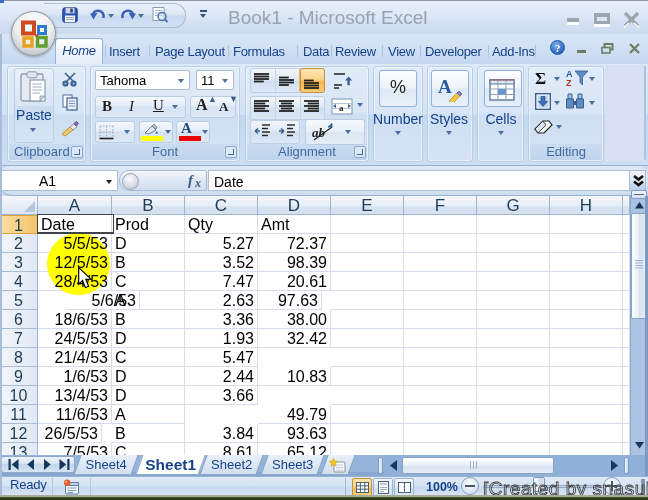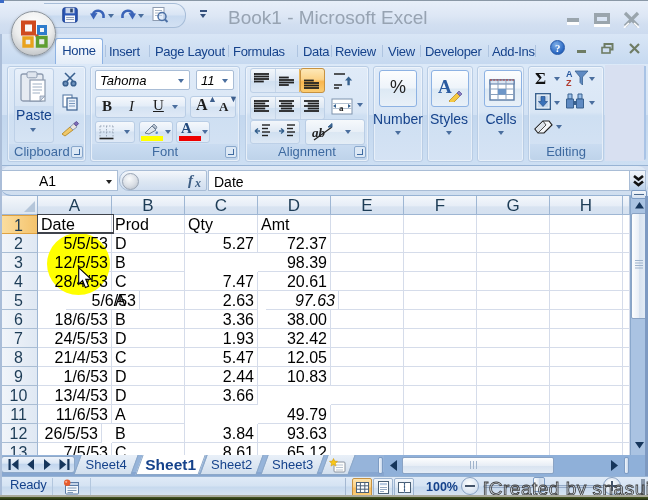--- a/index.html
+++ b/index.html
@@ -18,21 +18,21 @@
   background:linear-gradient(#eaf1fa, #d8e4f4 48%, #c8daf0 52%, #d3e1f3); }
 #orb { left:11px; top:11px; width:45px; height:45px; border-radius:50%;
   background:radial-gradient(circle at 50% 30%, #ffffff, #eceded 50%, #c0c3c6 85%, #a8acb1);
   border:1px solid #8e959c; box-shadow:0 1px 3px rgba(0,0,0,0.3); z-index:10; }
 
 
 #tabrow { left:0; top:34px; width:648px; height:30px;
   background:linear-gradient(#d9e6f6, #c6d9f0); }
 .rtab { top:42px; height:22px; line-height:20px; color:#15428b; font-size:13px; letter-spacing:-0.3px; text-align:center; }
 #tab-home { top:38px; height:26px; line-height:24px; background:linear-gradient(#fdfeff,#f0f5fb 50%, #e4edf8);
-  border:1px solid #8db2e3; border-bottom:none; border-radius:3px 3px 0 0; z-index:2; }
+  border:1px solid #8db2e3; border-bottom:none; border-radius:3px 3px 0 0; z-index:2;font-style:italic; }
 .tsep { position:absolute; top:45px; width:1px; height:12px; background:#aec4e0; }
 #helpbtn { left:550px; top:40px; width:15px; height:15px; border-radius:50%;
   background:radial-gradient(circle at 40% 30%, #7fb0e8, #2e6bc4 65%, #1c4f9c); border:1px solid #2458a8; }
 #helpbtn span { position:absolute; left:4px; top:1px; color:#fff; font-size:11px; font-weight:bold; font-family:"Liberation Serif",serif; }
 
 
 #ribbon { left:0; top:64px; width:648px; height:102px;
   background:linear-gradient(#dce9f8 0%, #d3e2f4 50%, #c3d7ee 51%, #cddff3 100%);
   border-bottom:1px solid #97b3d4; }
 .rgroup { position:absolute; top:66px; height:96px;
@@ -43,21 +43,21 @@
   background:linear-gradient(#cadcf1, #bed3ea); border-radius:0 0 3px 3px; }
 .launcher { position:absolute; right:2px; bottom:3px; width:12px; height:12px; border:1px solid #8aa8cc;
   background:#dce8f5; border-radius:2px; }
 .launcher:before { content:""; position:absolute; left:2px; top:2px; width:5px; height:5px;
   border-left:1.5px solid #3e6aa0; border-top:1.5px solid #3e6aa0; transform:rotate(180deg); }
 .rbtn { position:absolute; background:linear-gradient(#f5f8fc 0%, #e4edf8 45%, #d4e2f2 50%, #dfe9f6 100%);
   border:1px solid #b9cde5; border-radius:3px; }
 .dd { position:absolute; width:0; height:0; border-left:3px solid transparent; border-right:3px solid transparent;
   border-top:4px solid #4a6e9e; }
 .combo { position:absolute; height:20px; background:#fff; border:1px solid #a9bdd6; border-radius:2px; font-size:13px;
-  color:#000; padding:2px 0 0 4px;font-style:italic; }
+  color:#000; padding:2px 0 0 4px; }
 
 
 #fbar { left:0; top:166px; width:648px; height:30px;
   background:linear-gradient(#dfe9f6,#cfdeef); border-bottom:1px solid #97b3d4;border-radius:11px; }
 #namebox { position:absolute; left:1px; top:4px; width:117px; height:21px; background:#fff; border:1px solid #a9bdd6; font-size:14px; }
 #fxzone { position:absolute; left:119px; top:4px; width:88px; height:21px; background:linear-gradient(#f4f7fb,#dde7f3 55%, #d0def0); border:1px solid #a9bdd6; border-radius:10px 2px 2px 10px; }
 #ftext { position:absolute; left:208px; top:4px; width:421px; height:21px; background:#fff; border:1px solid #a9bdd6; border-right:none; font-size:14px; }
 #fchev { position:absolute; left:629px; top:4px; width:17px; height:21px; background:linear-gradient(#f2f6fb 0%,#e2eaf4 45%,#c9daee 70%,#b9cfe9 100%); border:1px solid #a9bdd6; }
 
 
@@ -501,41 +501,42 @@
 <div class="cell num" style="left:185px;top:38px;width:73px;">5.27</div>
 <div class="cell num" style="left:258px;top:38px;width:73px;">72.37</div>
 <div class="cell" style="left:331px;top:38px;width:73px;"></div>
 <div class="cell" style="left:404px;top:38px;width:73px;"></div>
 <div class="cell" style="left:477px;top:38px;width:73px;"></div>
 <div class="cell" style="left:550px;top:38px;width:73px;"></div>
 <div class="cell" style="left:623px;top:38px;width:7px;"></div>
 <div class="rh" style="top:57px;">3</div>
 <div class="cell num" style="left:38px;top:57px;width:74px;"></div>
 <div class="cell" style="left:112px;top:57px;width:73px;">B</div>
+<div class="cell num" style="left:185px;top:57px;width:73px;">3.52</div>
 <div class="cell num" style="left:258px;top:57px;width:73px;">98.39</div>
 <div class="cell" style="left:331px;top:57px;width:73px;"></div>
 <div class="cell" style="left:404px;top:57px;width:73px;"></div>
 <div class="cell" style="left:477px;top:57px;width:73px;"></div>
 <div class="cell" style="left:550px;top:57px;width:73px;"></div>
 <div class="cell" style="left:623px;top:57px;width:7px;"></div>
 <div class="rh" style="top:76px;">4</div>
 <div class="cell num" style="left:38px;top:76px;width:74px;"></div>
 <div class="cell" style="left:112px;top:76px;width:73px;">C</div>
 <div class="cell num" style="left:185px;top:76px;width:73px;">7.47</div>
 <div class="cell num" style="left:258px;top:76px;width:73px;">20.61</div>
 <div class="cell" style="left:331px;top:76px;width:73px;"></div>
 <div class="cell" style="left:404px;top:76px;width:73px;"></div>
 <div class="cell" style="left:477px;top:76px;width:73px;"></div>
 <div class="cell" style="left:550px;top:76px;width:73px;"></div>
 <div class="cell" style="left:623px;top:76px;width:7px;"></div>
 <div class="rh" style="top:95px;">5</div>
 <div class="cell num" style="left:38px;top:95px;width:74px;margin-left:28px;">5/6/53</div>
 <div class="cell" style="left:112px;top:95px;width:73px;">A</div>
 <div class="cell num" style="left:185px;top:95px;width:73px;">2.63</div>
-<div class="cell num" style="left:266px;top:95px;width:73px;font-style:italic;">97.63</div>
+<div class="cell num" style="left:249px;top:95px;width:73px;">97.63</div>
 <div class="cell" style="left:331px;top:95px;width:73px;"></div>
 <div class="cell" style="left:404px;top:95px;width:73px;"></div>
 <div class="cell" style="left:477px;top:95px;width:73px;"></div>
 <div class="cell" style="left:550px;top:95px;width:73px;"></div>
 <div class="cell" style="left:623px;top:95px;width:7px;"></div>
 <div class="rh" style="top:114px;">6</div>
 <div class="cell num" style="left:38px;top:114px;width:74px;">18/6/53</div>
 <div class="cell" style="left:112px;top:114px;width:73px;">B</div>
 <div class="cell num" style="left:185px;top:114px;width:73px;">3.36</div>
 <div class="cell num" style="left:258px;top:114px;width:73px;">38.00</div>
@@ -551,21 +552,20 @@
 <div class="cell num" style="left:258px;top:133px;width:73px;">32.42</div>
 <div class="cell" style="left:331px;top:133px;width:73px;"></div>
 <div class="cell" style="left:404px;top:133px;width:73px;"></div>
 <div class="cell" style="left:477px;top:133px;width:73px;"></div>
 <div class="cell" style="left:550px;top:133px;width:73px;"></div>
 <div class="cell" style="left:623px;top:133px;width:7px;"></div>
 <div class="rh" style="top:152px;">8</div>
 <div class="cell num" style="left:38px;top:152px;width:74px;">21/4/53</div>
 <div class="cell" style="left:112px;top:152px;width:73px;">C</div>
 <div class="cell num" style="left:185px;top:152px;width:73px;">5.47</div>
-<div class="cell num" style="left:258px;top:152px;width:73px;">12.05</div>
 <div class="cell" style="left:331px;top:152px;width:73px;"></div>
 <div class="cell" style="left:404px;top:152px;width:73px;"></div>
 <div class="cell" style="left:477px;top:152px;width:73px;"></div>
 <div class="cell" style="left:550px;top:152px;width:73px;"></div>
 <div class="cell" style="left:623px;top:152px;width:7px;"></div>
 <div class="rh" style="top:171px;">9</div>
 <div class="cell num" style="left:38px;top:171px;width:74px;">1/6/53</div>
 <div class="cell" style="left:112px;top:171px;width:73px;">D</div>
 <div class="cell num" style="left:185px;top:171px;width:73px;">2.44</div>
 <div class="cell num" style="left:258px;top:171px;width:73px;">10.83</div>

